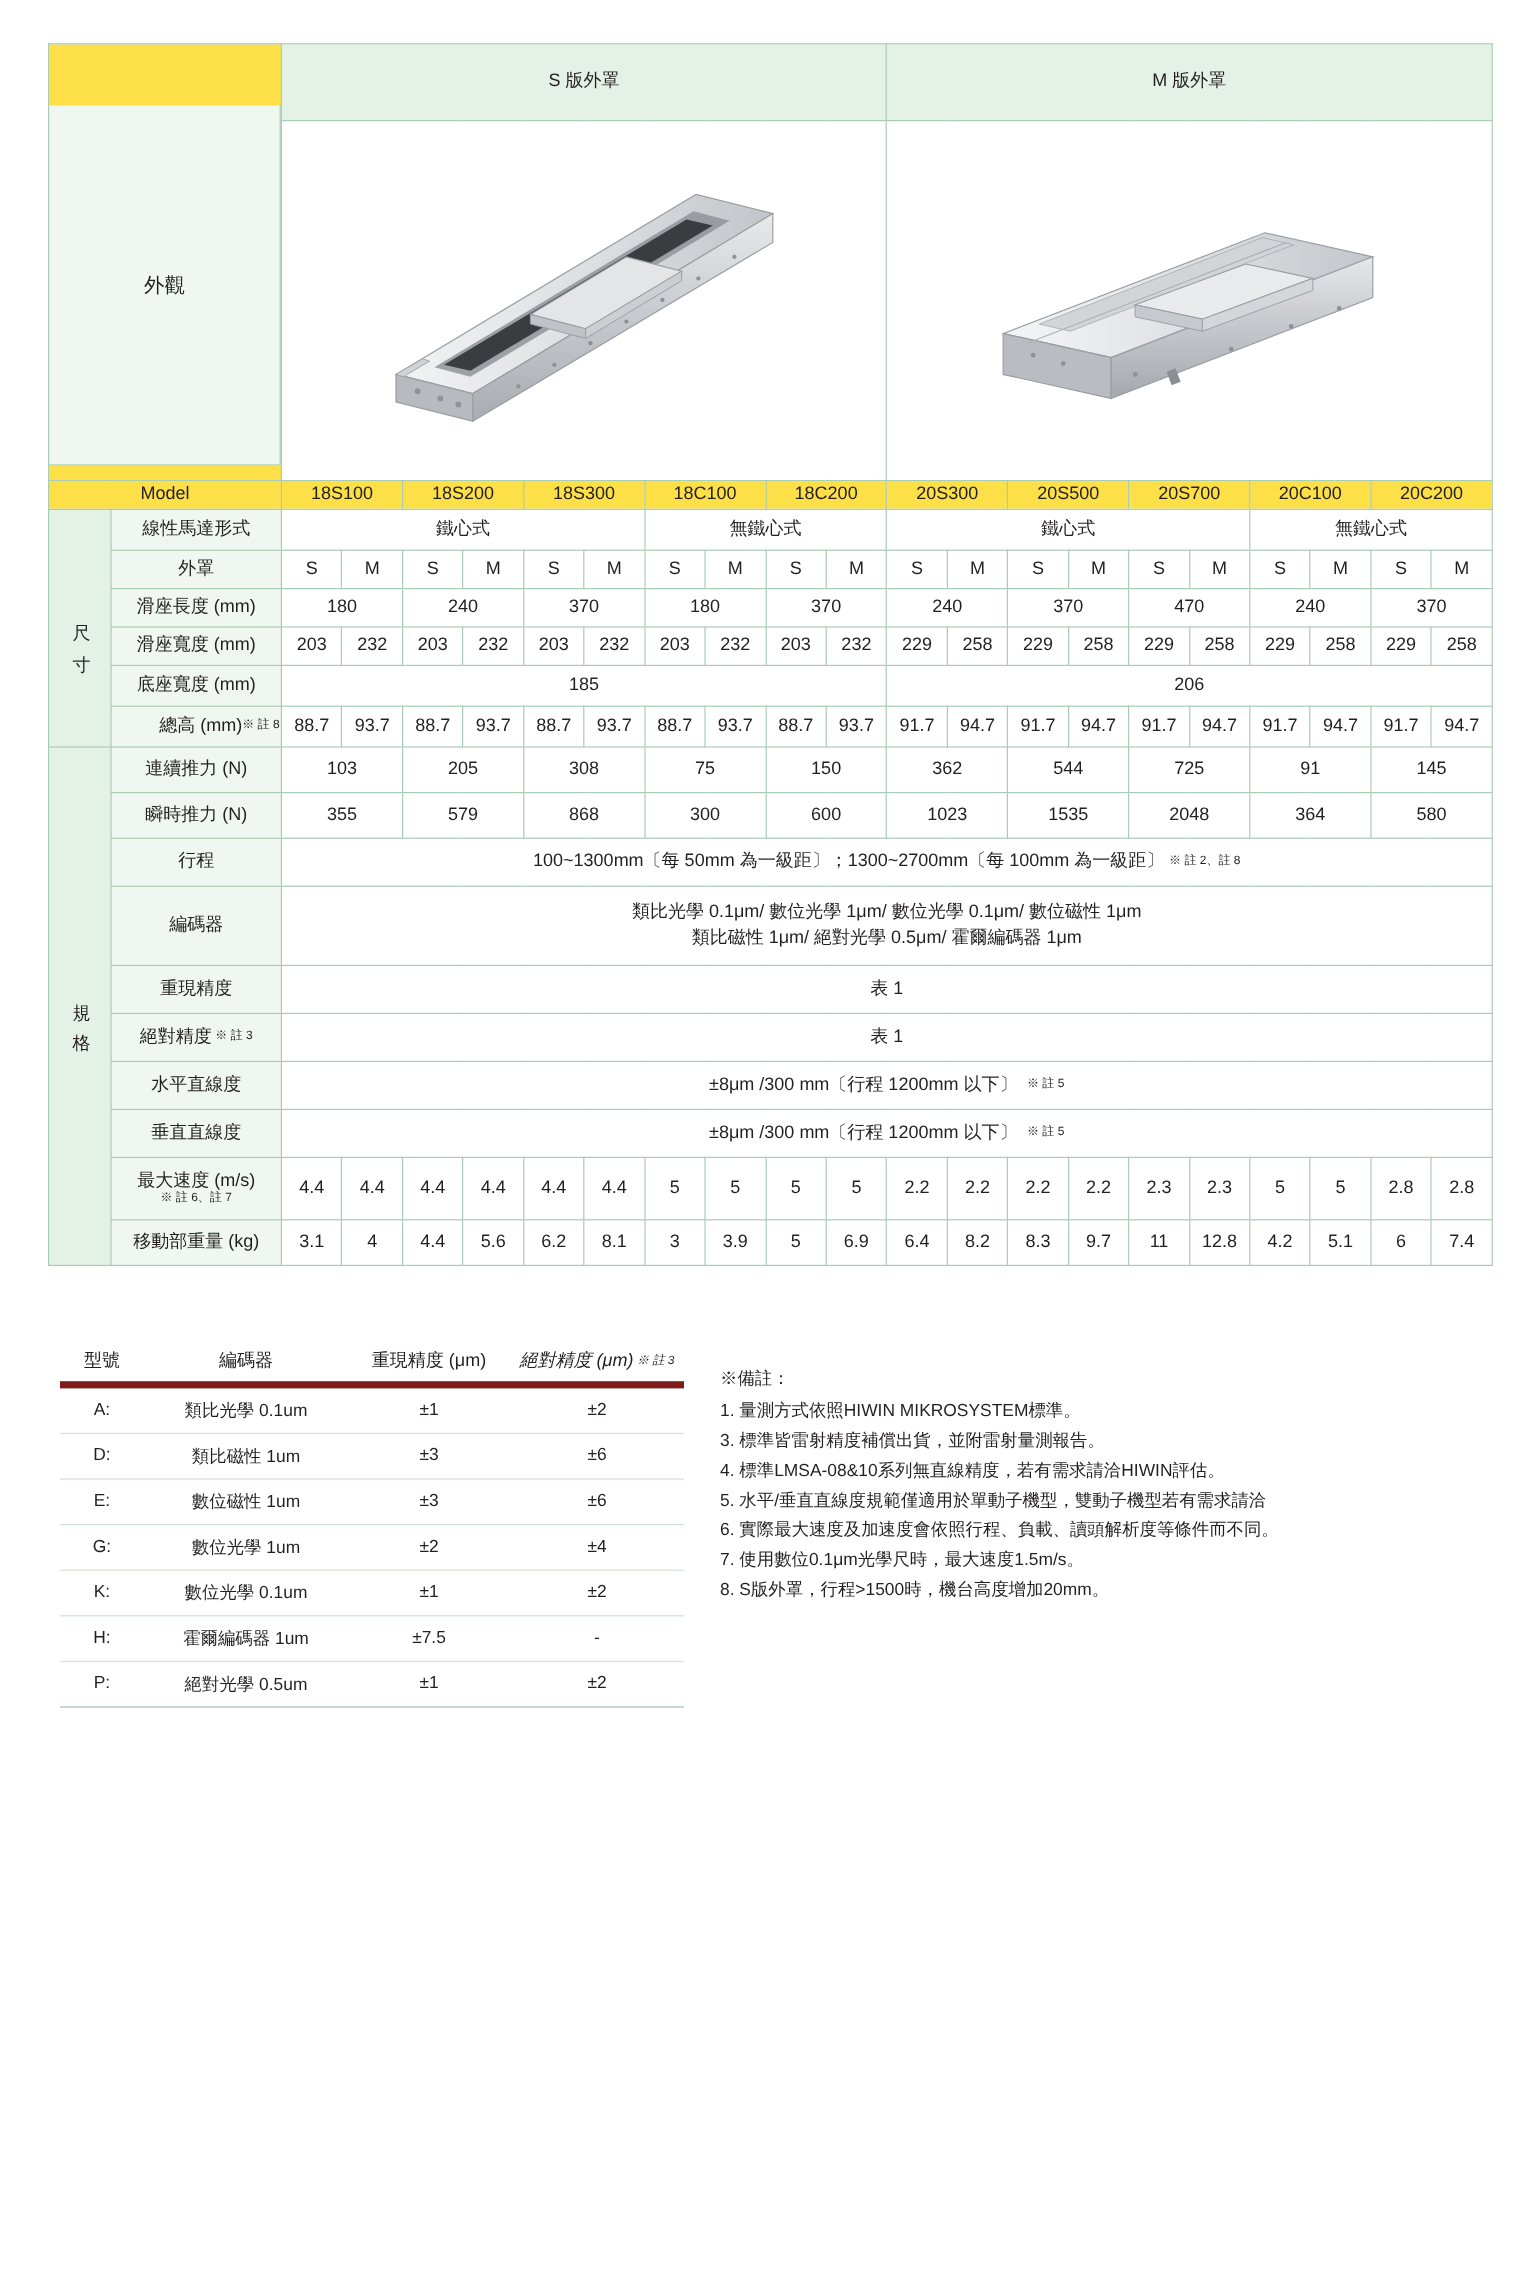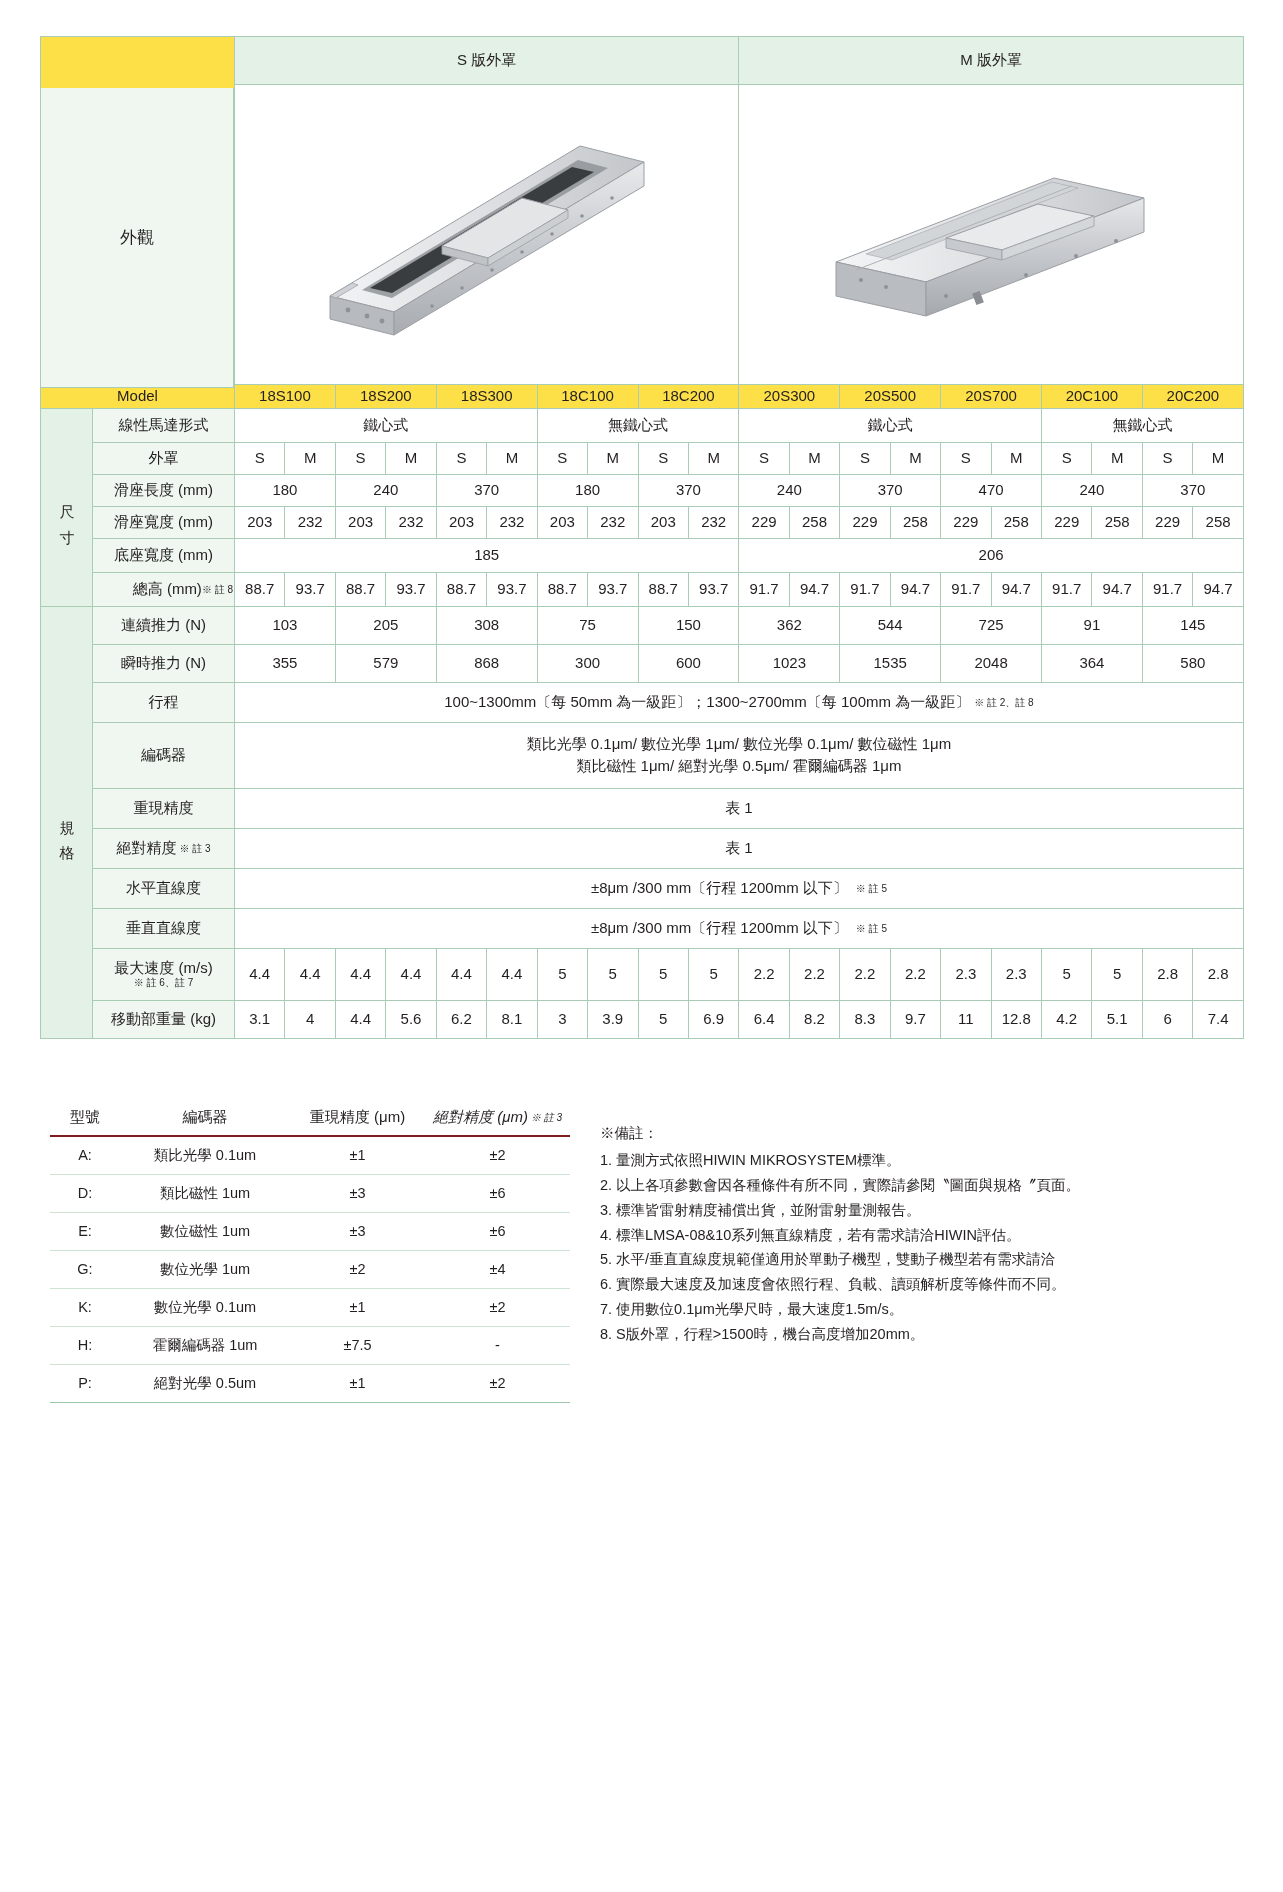--- a/index.html
+++ b/index.html
@@ -42,21 +42,21 @@
   .bottom { display:flex; margin-top: 60px; gap: 0px; align-items:flex-start; }
   table.enc { border-collapse: collapse; width: 520px; margin-left: 10px; }
   table.enc td, table.enc th {
     font-weight: normal;
     font-size: 14.5px;
     padding: 9px 4px;
     text-align: center;
     border: none;
     border-bottom: 1px solid #cfe3d4;
   }
-  table.enc thead th { font-size: 15px; border-bottom: 2px solid #7f1d1d; padding-bottom: 8px;}
+  table.enc thead th { font-size: 15px; border-bottom: 6px solid #7f1d1d; padding-bottom: 8px;}
   table.enc tbody tr:last-child td { border-bottom: 1px solid #9cc6a8; }
   table.enc td.c1 { width: 70px; text-align: center; }
   table.enc td.c2 { width: 170px; text-align: center; }
   table.enc td.c3 { width: 135px; }
   table.enc td.c4 { width: 145px; }
 
   .notes { margin-left: 30px; font-size: 14.5px; line-height: 1.72; padding-top: 22px; }
   .notes .nline { white-space: nowrap; }
   .notes .indent { padding-left: 18px; }
   .notes-title { margin-bottom: 2px; }
@@ -88,21 +88,21 @@
         <col style="width:50.45px">
       <col style="width:50.45px">
         <col style="width:50.45px">
       <col style="width:50.45px">
         <col style="width:50.45px">
     </colgroup>
     <tbody>
 
       <tr>
         <td class="hdr-green-light" colspan="2" rowspan="2" style="height:40px;"></td>
-        <td class="hdr-green tall-title" colspan="10" style="height:48px;">S 版外罩</td>
+        <td class="hdr-green tall-title" colspan="10" style="height:64px;">S 版外罩</td>
         <td class="hdr-green tall-title" colspan="10">M 版外罩</td>
       </tr>
 
       <tr>
         <td class="white img-cell" colspan="10">
           <div class="actuator-wrap">
             <svg width="330" height="230" viewBox="0 0 330 230">
               <defs>
                 <linearGradient id="gsideS" x1="0" y1="0" x2="0" y2="1">
                   <stop offset="0%" stop-color="#e9eaec"></stop>
@@ -483,21 +483,20 @@
           <td class="c2">絕對光學 0.5um</td>
           <td class="c3">±1</td>
           <td class="c4">±2</td>
         </tr>
       </tbody>
     </table>
 
     <div class="notes">
       <div class="nline notes-title">※備註：</div>
       <div class="nline">1. 量測方式依照HIWIN MIKROSYSTEM標準。</div>
-      <div class="nline">2. 以上各項參數會因各種條件有所不同，實際請參閱〝圖面與規格〞頁面。</div>
       <div class="nline">3. 標準皆雷射精度補償出貨，並附雷射量測報告。</div>
       <div class="nline">4. 標準LMSA-08&amp;10系列無直線精度，若有需求請洽HIWIN評估。</div>
       <div class="nline">5. 水平/垂直直線度規範僅適用於單動子機型，雙動子機型若有需求請洽</div>
       <div class="nline">6. 實際最大速度及加速度會依照行程、負載、讀頭解析度等條件而不同。</div>
       <div class="nline">7. 使用數位0.1μm光學尺時，最大速度1.5m/s。</div>
       <div class="nline">8. S版外罩，行程&gt;1500時，機台高度增加20mm。</div>
     </div>
   </div>
 
 </div>

